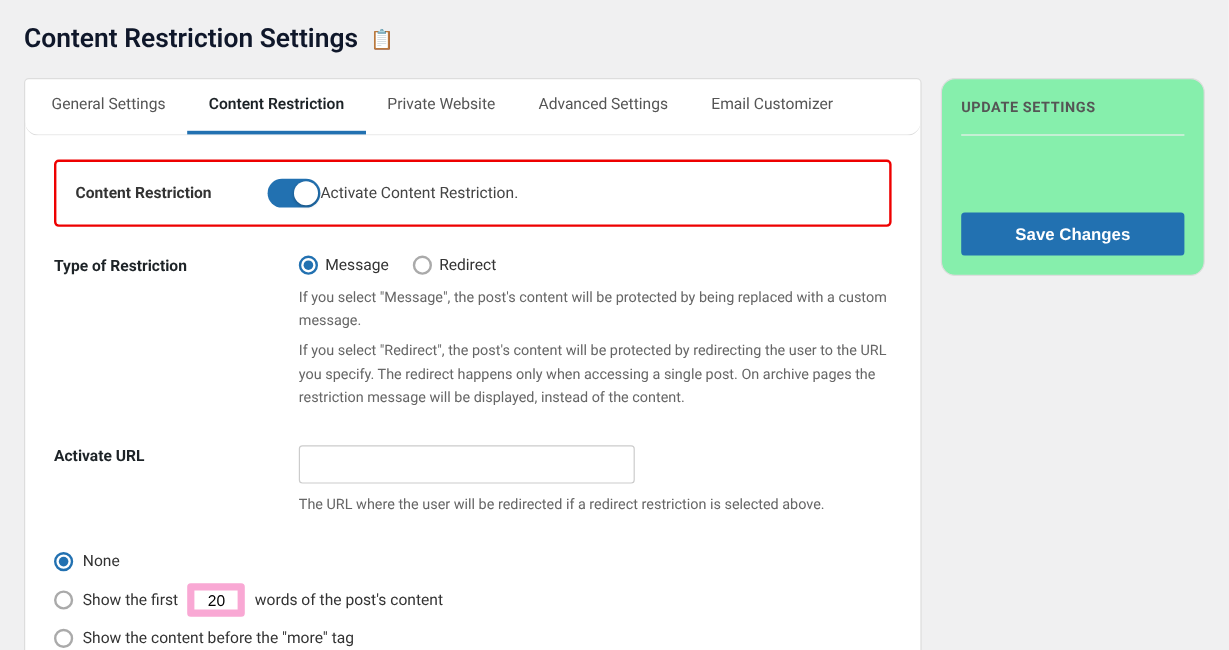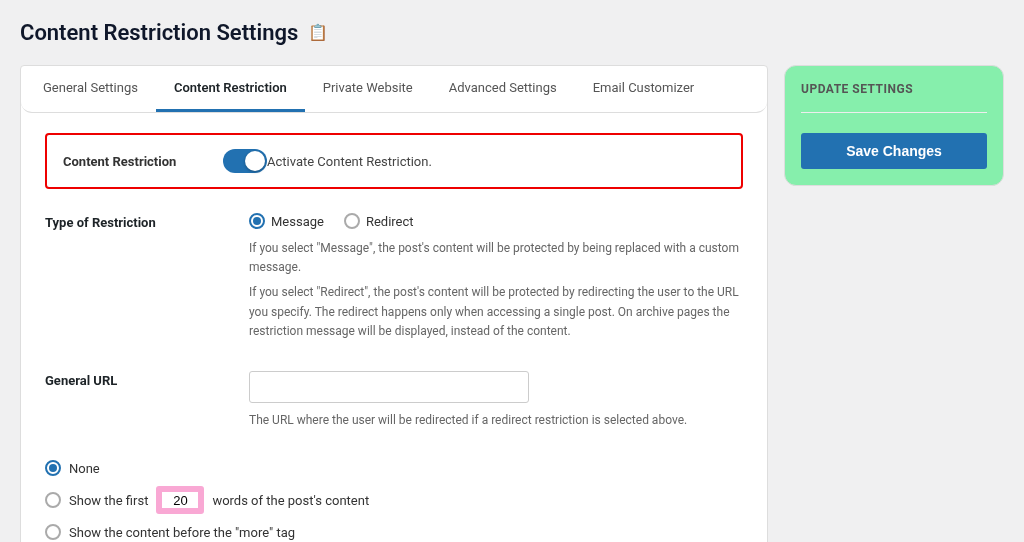--- a/index.html
+++ b/index.html
@@ -221,20 +221,21 @@
     .save-btn {
       width: 100%;
       background: #2271b1;
       color: #fff;
       border: none;
       border-radius: 3px;
       padding: 10px 16px;
       font-size: 14px;
       font-weight: 600;
       cursor: pointer;
+      margin-top: 44px;
     }
     .divider {
       height: 1px;
       background: #eee;
       margin-bottom: 20px;
     }
   </style>
 </head>
 <body>
 
@@ -279,21 +280,21 @@
                 <div class="radio-circle empty"></div>
                 <span class="radio-label">Redirect</span>
               </label>
             </div>
             <p class="description-text">If you select "Message", the post's content will be protected by being replaced with a custom message.</p>
             <p class="description-text">If you select "Redirect", the post's content will be protected by redirecting the user to the URL you specify. The redirect happens only when accessing a single post. On archive pages the restriction message will be displayed, instead of the content.</p>
           </div>
         </div>
 
         <div class="settings-row">
-          <div class="settings-row-label">General URL</div>
+          <div class="settings-row-label">Activate URL</div>
           <div class="settings-row-content">
             <input class="url-input" type="text" style="">
             <p class="description-text">The URL where the user will be redirected if a redirect restriction is selected above.</p>
           </div>
         </div>
 
         <div class="settings-row">
           <div class="settings-row-content">
             <div class="preview-options">
 

